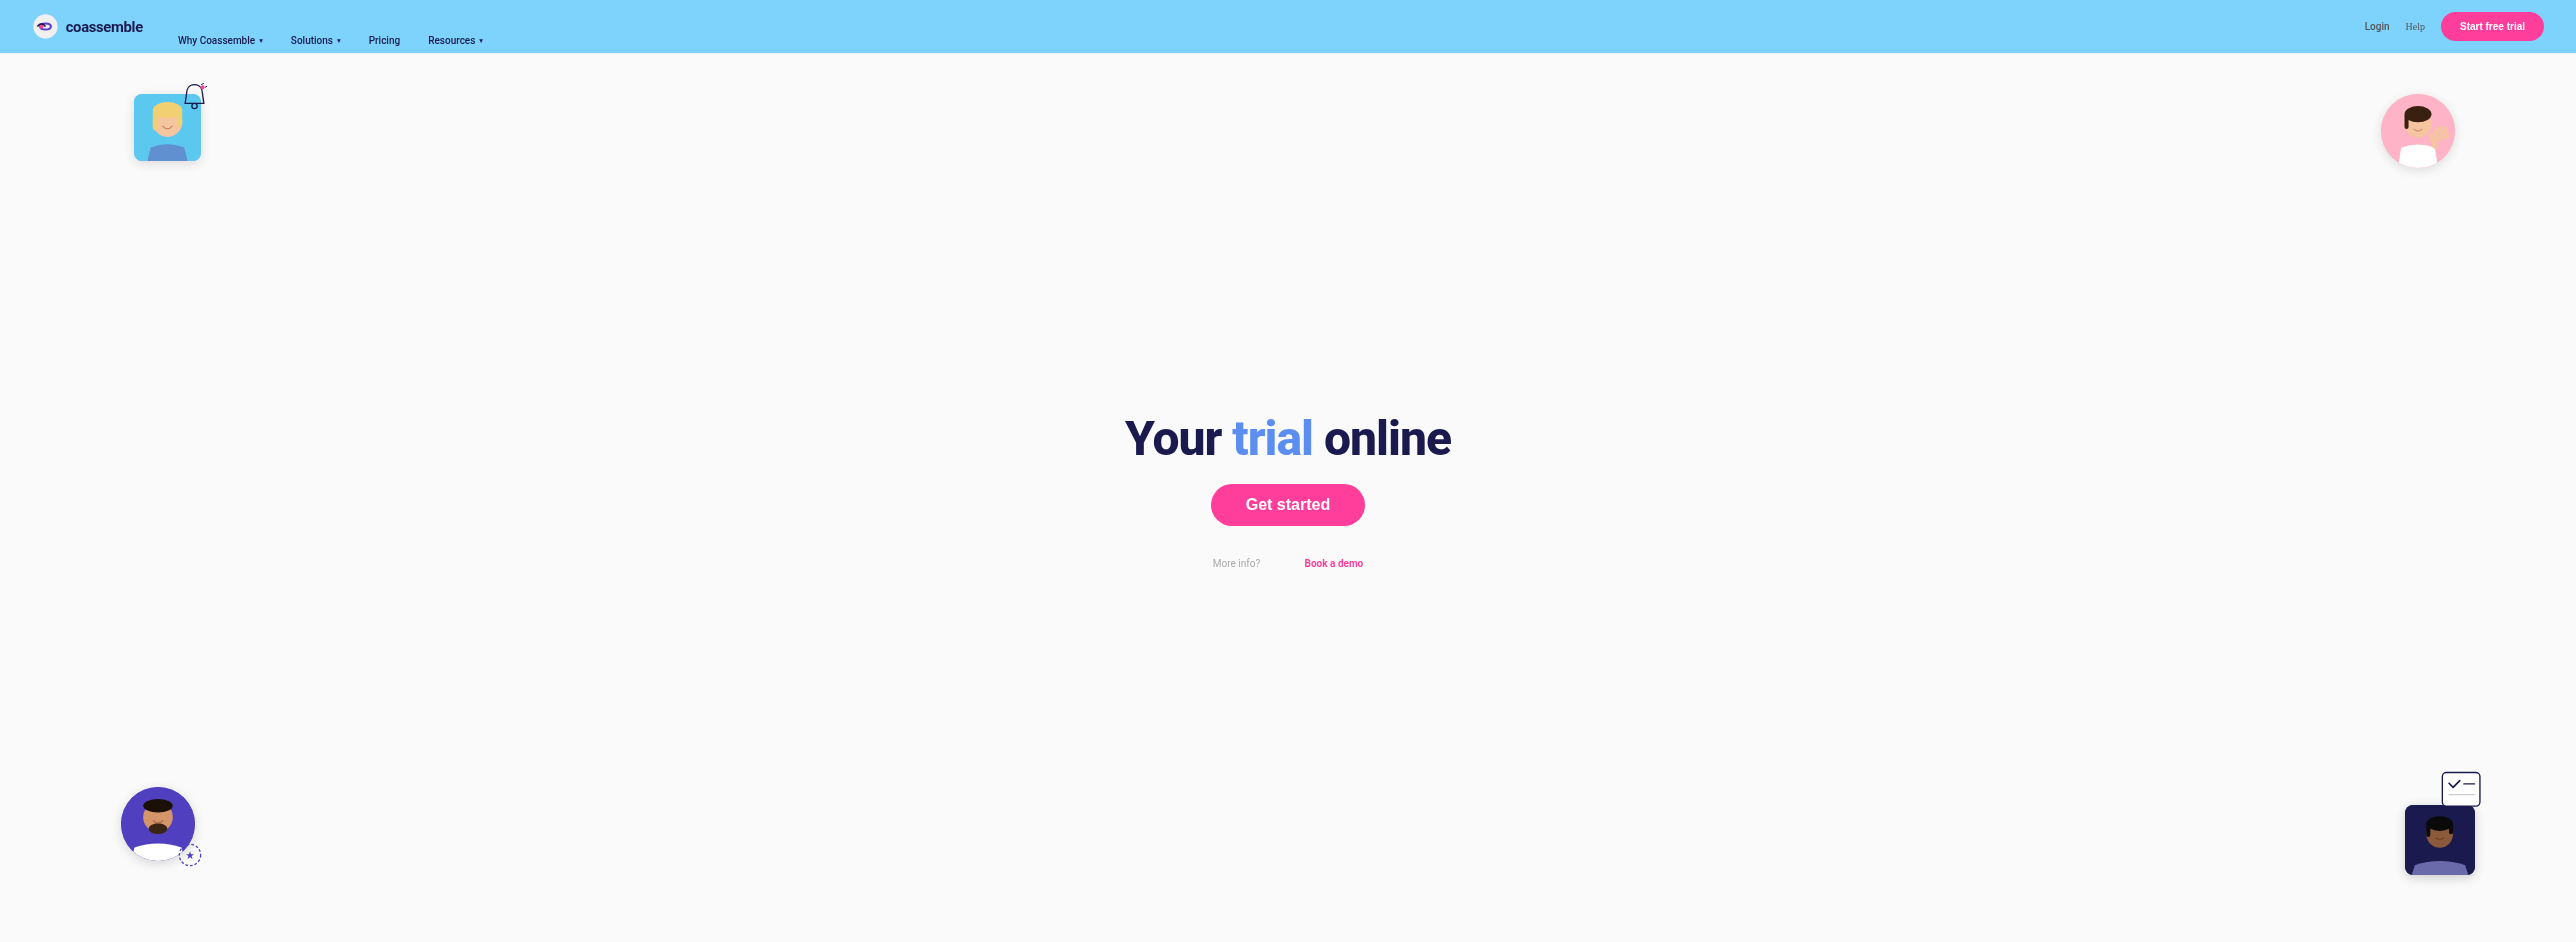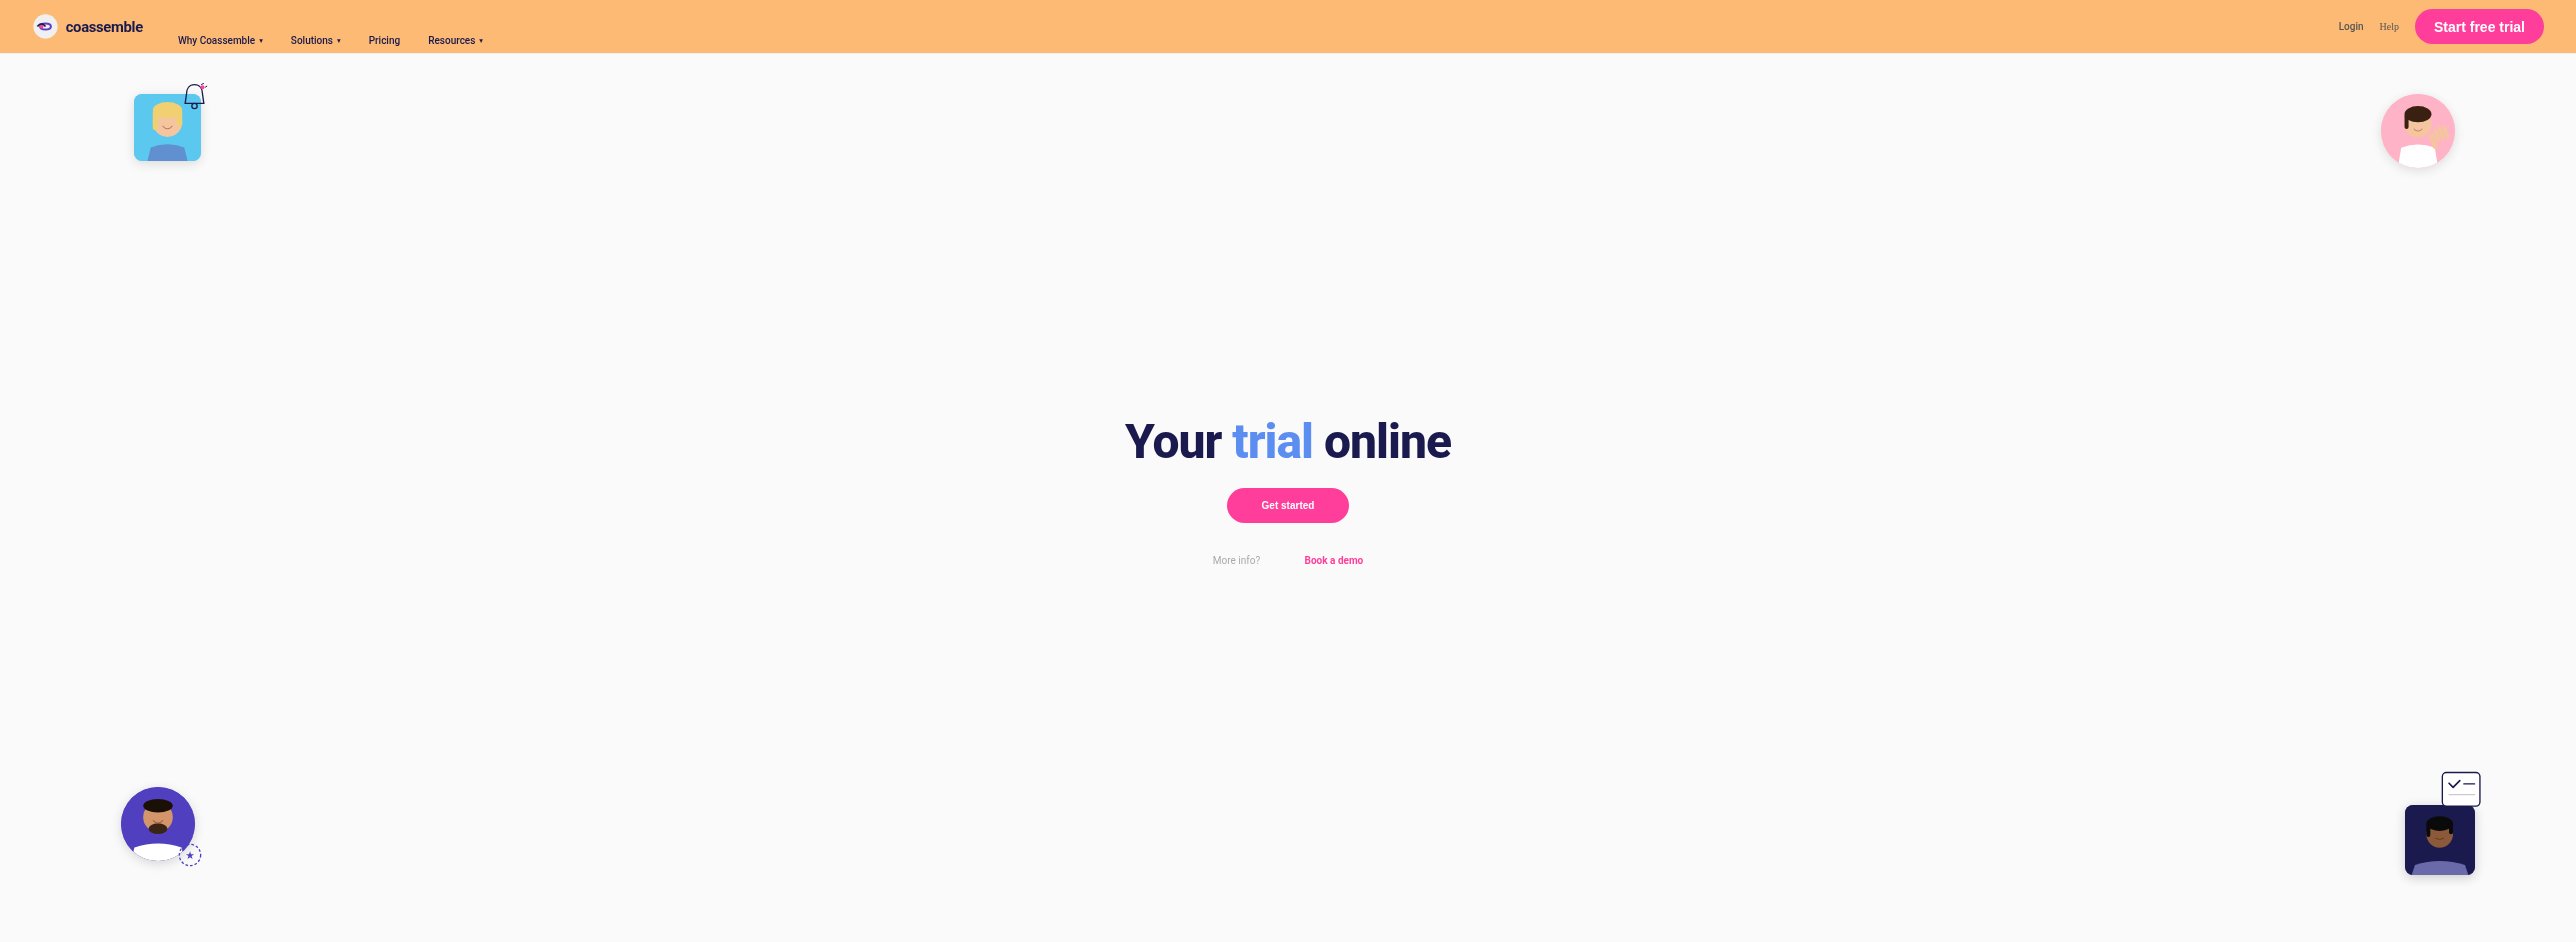--- a/index.html
+++ b/index.html
@@ -14,21 +14,21 @@
       overflow-x: hidden;
     }
 
     
     .navbar {
       display: flex;
       align-items: center;
       justify-content: space-between;
       padding: 0 32px;
       height: 54px;
-      background: #fdba74;
+      background: #7dd3fc;
       border-bottom: 0.7px solid #f0f0f0;
       position: relative;
       z-index: 10;
     }
 
     .navbar-left {
       display: flex;
       align-items: center;
       gap: 27px;
     }
@@ -107,21 +107,21 @@
       text-decoration: none;
       font-family: Liberation Serif, serif;
     }
 
     .btn-start-trial {
       background: #ff3d9a;
       color: #ffffff;
       border: none;
       border-radius: 34px;
       padding: 9.4px 19px;
-      font-size: 14px;
+      font-size: 10px;
       font-weight: 700;
       cursor: pointer;
       white-space: nowrap;
     }
 
     
     .hero {
       position: relative;
       display: flex;
       flex-direction: column;
@@ -162,21 +162,21 @@
       margin-left: auto;
       margin-right: auto;
     }
 
     .btn-get-started {
       background: #ff3d9a;
       color: #ffffff;
       border: none;
       border-radius: 34px;
       padding: 12px 35px;
-      font-size: 10px;
+      font-size: 16px;
       font-weight: 700;
       cursor: pointer;
       margin-bottom: 16px;
       display: inline-block;
     }
 
     .more-info {
       font-size: 10px;
       color: #ff3d9a;
       margin-top: 5.4px;

